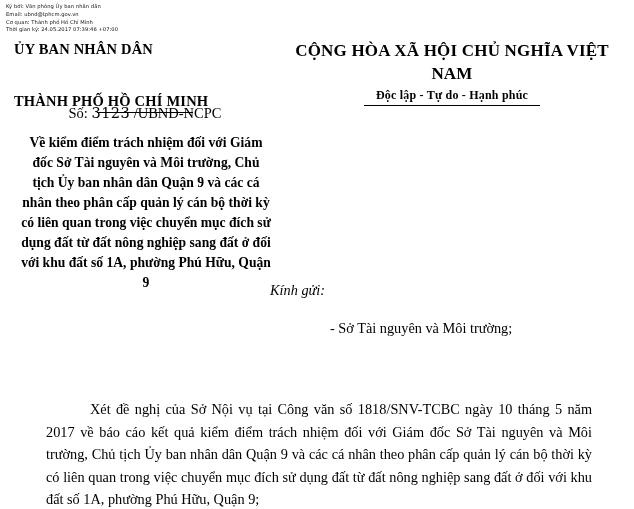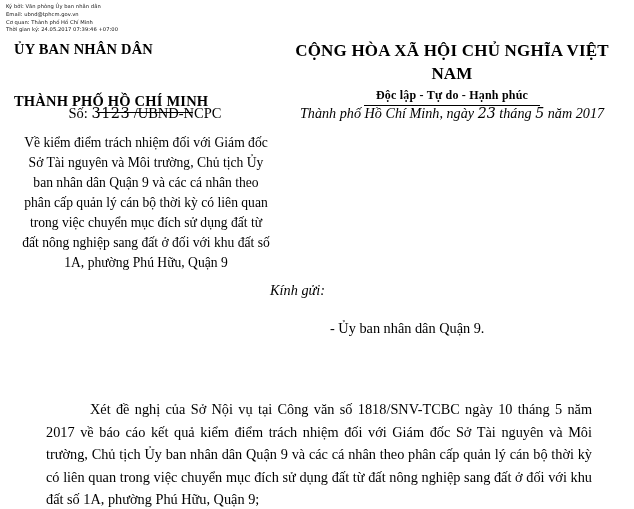--- a/index.html
+++ b/index.html
@@ -129,21 +129,21 @@
   }
 
   
   .subject {
     position: absolute;
     top: 133px;
     left: 20px;
     width: 252px;
     text-align: center;
     font-size: 13.6px;
-    font-weight: normal;
+    font-weight: bold;
     line-height: 1.47;
   }
 
   
   .kinh-gui {
     position: absolute;
     top: 282px;
     left: 270px;
     font-size: 14.3px;
     font-style: italic;
@@ -195,34 +195,26 @@
       <div class="rule rule-right"></div>
     </div>
   </div>
 
   <div class="meta-row">
     <div class="doc-number">
       <span>Số:</span>
       <span class="num-hand">3123</span>
       <span>/UBND-NCPC</span>
     </div>
-    <div class="place-date">
-      <span>Thành phố Hồ Chí Minh, ngày</span>
-      <span class="hand">23</span>
-      <span>tháng</span>
-      <span class="hand">5</span>
-      <span>năm</span>
-      <span>2017</span>
-    </div>
   </div>
 
   <div class="subject">Về kiểm điểm trách nhiệm đối với Giám đốc Sở Tài nguyên và Môi trường, Chủ tịch Ủy ban nhân dân Quận 9 và các cá nhân theo phân cấp quản lý cán bộ thời kỳ có liên quan trong việc chuyển mục đích sử dụng đất từ đất nông nghiệp sang đất ở đối với khu đất số 1A, phường Phú Hữu, Quận 9</div>
 
   <div class="kinh-gui">Kính gửi:</div>
   <div class="recipients">
-    <div>- Ủy ban nhân dân Quận 9.</div>
+    <div>- Sở Tài nguyên và Môi trường;</div>
   </div>
 
   <div class="body-text">
     <p>Xét đề nghị của Sở Nội vụ tại Công văn số 1818/SNV-TCBC ngày 10 tháng 5 năm 2017 về báo cáo kết quả kiểm điểm trách nhiệm đối với Giám đốc Sở Tài nguyên và Môi trường, Chủ tịch Ủy ban nhân dân Quận 9 và các cá nhân theo phân cấp quản lý cán bộ thời kỳ có liên quan trong việc chuyển mục đích sử dụng đất từ đất nông nghiệp sang đất ở đối với khu đất số 1A, phường Phú Hữu, Quận 9;</p>
   </div>
 
 </div>
 
 </body></html>

